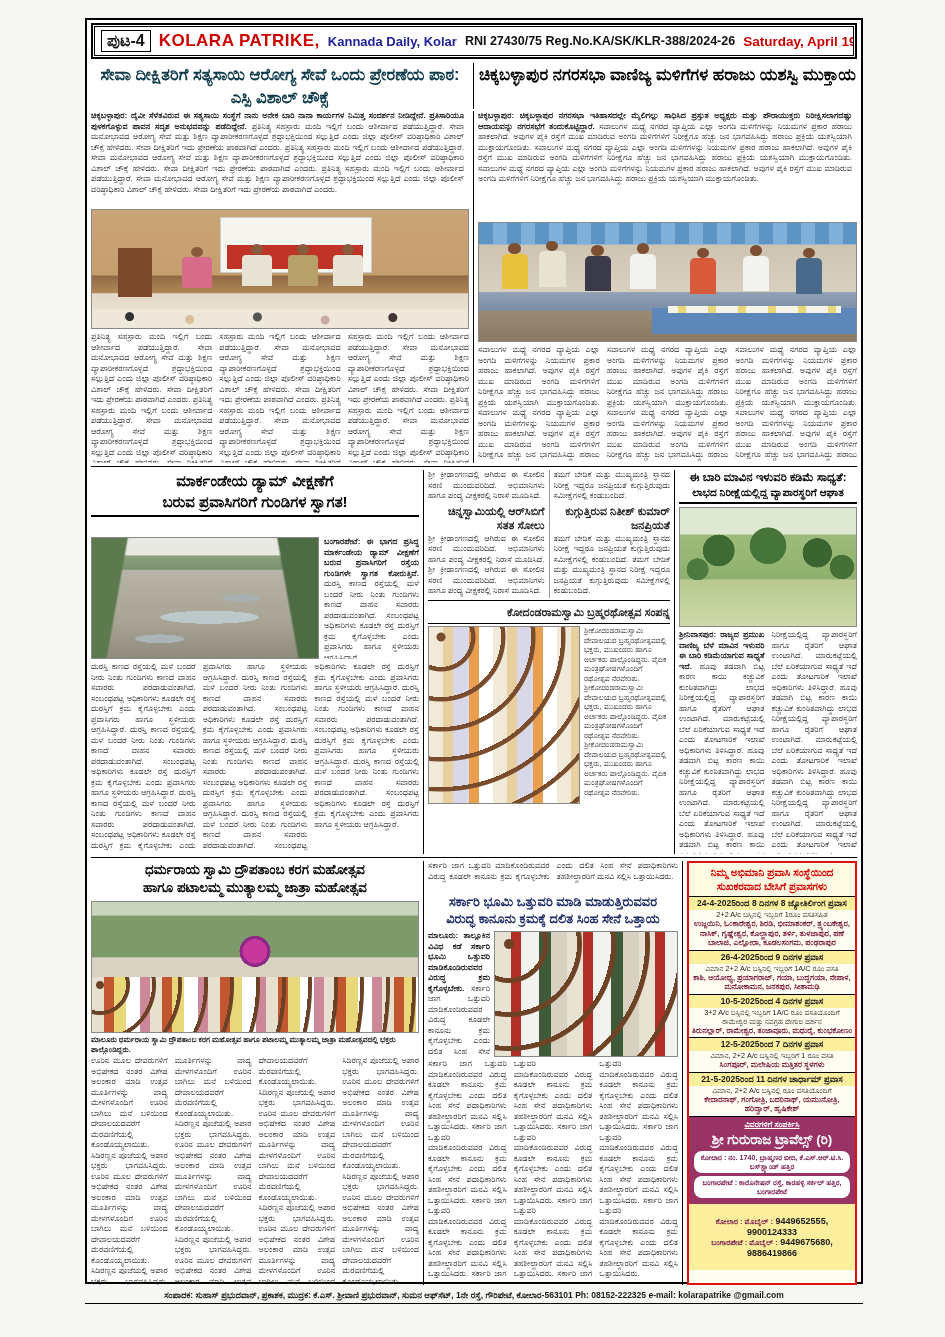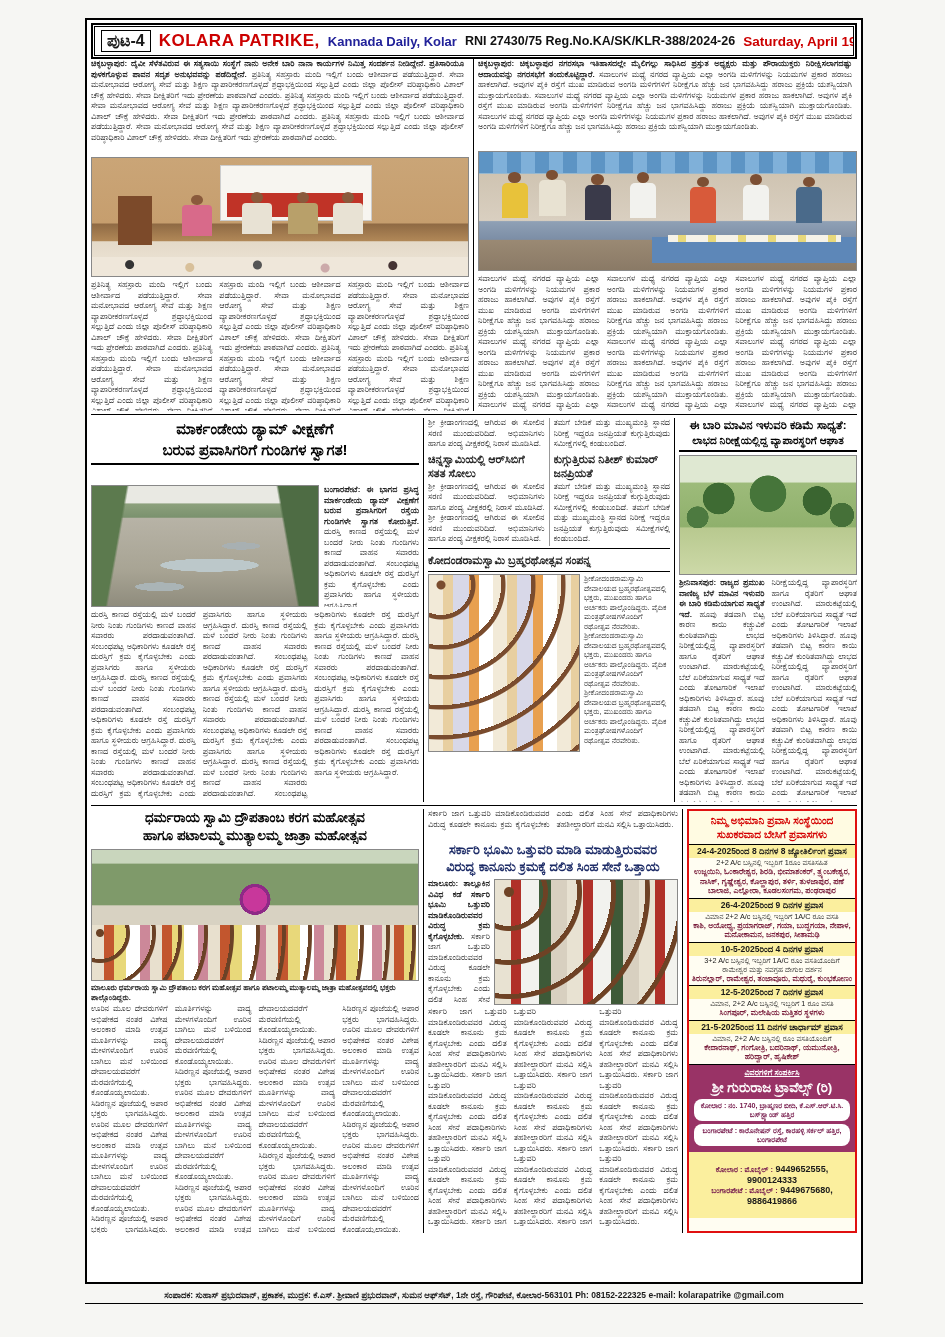--- a/index.html
+++ b/index.html
@@ -25,21 +25,21 @@
   .cols4{column-count:4;column-gap:7px;}
   .photo{position:relative;overflow:hidden;border:1px solid #888;box-sizing:border-box;}
   .caption{font-size:7.5px;line-height:9.5px;color:#222;}
   
   .top-heads{display:flex;margin:4px 0 2px 0;}
   .top-heads h1{flex:1;font-size:16.5px;line-height:23px;}
   h1.teal{color:#0d3a4a;}
   .top-band{height:352px;}
   .half{display:flex;overflow:hidden;flex-direction:column;}
   .half-left{flex:0 0 378px;}
-  .half-right{flex:1;}
+  .half-right{flex:1;gap:19px;}
   .leadcol{flex:0 0 98px;margin-right:5px;}
   .maincol{flex:1;display:flex;flex-direction:column;overflow:hidden;}
   .ph-top{height:120px;margin-bottom:3px;}
   .topbody{flex:1;}
   
   .photo-stage{background:
     linear-gradient(180deg,#caa577 0%,#c69e6e 55%,#8f6a44 56%,#b08757 70%,#e4d9c8 71%,#efe7da 100%);}
   .photo-stage .screen{position:absolute;left:34%;top:6%;width:40%;height:46%;background:#f7f5f0;border:1px solid #ccc;}
   .photo-stage .banner{position:absolute;left:36%;top:30%;width:36%;height:20%;background:#c03327;}
   .photo-stage .podium{position:absolute;left:7%;top:32%;width:9%;height:42%;background:#7c4a2a;}
@@ -90,21 +90,21 @@
     repeating-linear-gradient(90deg,#e8e2d2 0 16px,#b03028 16px 26px,#f2f2ee 26px 44px,#3e5a38 44px 56px,#d8d0c0 56px 72px),
     linear-gradient(180deg,#9a8a6e 0 30%,#c2b598 31% 100%);}
   
   .mid-band{height:384px;margin-top:2px;}
   .mcolA{flex:0 0 328px;display:flex;flex-direction:column;overflow:hidden;}
   .mcolA h2{font-size:15px;line-height:21px;border-bottom:2px solid #000;padding-bottom:3px;margin-bottom:20px;}
   .mid-ph-row{display:flex;margin-bottom:3px;}
   .mid-ph-row .photo{flex:0 0 228px;height:122px;margin-right:5px;}
   .mid-side{flex:1;}
   .mcolB{flex:0 0 242px;display:flex;flex-direction:column;overflow:hidden;}
-  .subhead{font-size:11px;line-height:14px;text-align:left;font-weight:bold;margin:2px 0;}
+  .subhead{font-size:11px;line-height:14px;text-align:right;font-weight:bold;margin:2px 0;}
   .subrule{border-top:1px solid #000;margin:2px 0;}
   .kod-row{display:flex;flex:1;}
   .kod-row .photo{flex:0 0 152px;height:178px;margin-right:4px;}
   .kod-cap{flex:1;}
   .mcolC{flex:1;display:flex;flex-direction:column;overflow:hidden;}
   .mcolC h3{font-size:11.5px;line-height:15px;border-bottom:2px solid #000;padding-bottom:2px;margin-bottom:3px;}
   .mcolC .photo{height:120px;margin-bottom:3px;}
   
   .bot-band{height:424px;margin-top:2px;}
   .bcolA{flex:0 0 328px;display:flex;flex-direction:column;overflow:hidden;}
@@ -140,20 +140,25 @@
   <div class="masthead">
     <div class="masthead-in">
       <span class="pageno">ಪುಟ-4</span>
       <span class="brand">KOLARA PATRIKE,</span>
       <span class="mast-sub">Kannada Daily, Kolar</span>
       <span class="mast-reg">RNI 27430/75 Reg.No.KA/SK/KLR-388/2024-26</span>
       <span class="mast-date">Saturday, April 19, 2025</span>
     </div>
   </div>
 
+  <div class="top-heads">
+    <h1 class="teal" style="flex:0 0 378px;">ಸೇವಾ ದೀಕ್ಷಿತರಿಗೆ ಸತ್ಯಸಾಯಿ ಆರೋಗ್ಯ ಸೇವೆ ಒಂದು ಪ್ರೇರಣೆಯ ಪಾಠ: ಎಸ್ಪಿ ವಿಶಾಲ್ ಚೌಕ್ಸೆ</h1>
+    <div class="vrule"></div>
+    <h1>ಚಿಕ್ಕಬಳ್ಳಾಪುರ ನಗರಸಭಾ ವಾಣಿಜ್ಯ ಮಳಿಗೆಗಳ ಹರಾಜು ಯಶಸ್ವಿ ಮುಕ್ತಾಯ</h1>
+  </div>
 
   <div class="band top-band">
     <section class="half half-left">
       <div class="leadcol bodytext" style="height:348px;">
         <span class="lead">ಚಿಕ್ಕಬಳ್ಳಾಪುರ: ದೈವೀ ಸೆಳೆತವಿರುವ ಈ ಸತ್ಯಸಾಯಿ ಸಂಸ್ಥೆಗೆ ನಾನು ಅನೇಕ ಬಾರಿ ನಾನಾ ಕಾರ್ಯಗಳ ನಿಮಿತ್ತ ಸಂದರ್ಶನ ನೀಡಿದ್ದೇನೆ. ಪ್ರತಿಸಾರಿಯೂ ಪುಳಕಗೊಳ್ಳುವ ಪಾವನ ಸದೃಶ ಅನುಭವವನ್ನು ಪಡೆದಿದ್ದೇನೆ. </span>
         <span>ಪ್ರತಿನಿತ್ಯ ಸಹಸ್ರಾರು ಮಂದಿ ಇಲ್ಲಿಗೆ ಬಂದು ಆಶೀರ್ವಾದ ಪಡೆಯುತ್ತಿದ್ದಾರೆ. ಸೇವಾ ಮನೋಭಾವದ ಆರೋಗ್ಯ ಸೇವೆ ಮತ್ತು ಶಿಕ್ಷಣ ವ್ಯಾಪಾರೀಕರಣಗೊಳ್ಳದೆ ಶ್ರದ್ಧಾಭಕ್ತಿಯಿಂದ ಸಲ್ಲುತ್ತಿದೆ ಎಂದು ಜಿಲ್ಲಾ ಪೊಲೀಸ್ ವರಿಷ್ಠಾಧಿಕಾರಿ ವಿಶಾಲ್ ಚೌಕ್ಸೆ ಹೇಳಿದರು. ಸೇವಾ ದೀಕ್ಷಿತರಿಗೆ ಇದು ಪ್ರೇರಣೆಯ ಪಾಠವಾಗಿದೆ ಎಂದರು. ಪ್ರತಿನಿತ್ಯ ಸಹಸ್ರಾರು ಮಂದಿ ಇಲ್ಲಿಗೆ ಬಂದು ಆಶೀರ್ವಾದ ಪಡೆಯುತ್ತಿದ್ದಾರೆ. ಸೇವಾ ಮನೋಭಾವದ ಆರೋಗ್ಯ ಸೇವೆ ಮತ್ತು ಶಿಕ್ಷಣ ವ್ಯಾಪಾರೀಕರಣಗೊಳ್ಳದೆ ಶ್ರದ್ಧಾಭಕ್ತಿಯಿಂದ ಸಲ್ಲುತ್ತಿದೆ ಎಂದು ಜಿಲ್ಲಾ ಪೊಲೀಸ್ ವರಿಷ್ಠಾಧಿಕಾರಿ ವಿಶಾಲ್ ಚೌಕ್ಸೆ ಹೇಳಿದರು. ಸೇವಾ ದೀಕ್ಷಿತರಿಗೆ ಇದು ಪ್ರೇರಣೆಯ ಪಾಠವಾಗಿದೆ ಎಂದರು. ಪ್ರತಿನಿತ್ಯ ಸಹಸ್ರಾರು ಮಂದಿ ಇಲ್ಲಿಗೆ ಬಂದು ಆಶೀರ್ವಾದ ಪಡೆಯುತ್ತಿದ್ದಾರೆ. ಸೇವಾ ಮನೋಭಾವದ ಆರೋಗ್ಯ ಸೇವೆ ಮತ್ತು ಶಿಕ್ಷಣ ವ್ಯಾಪಾರೀಕರಣಗೊಳ್ಳದೆ ಶ್ರದ್ಧಾಭಕ್ತಿಯಿಂದ ಸಲ್ಲುತ್ತಿದೆ ಎಂದು ಜಿಲ್ಲಾ ಪೊಲೀಸ್ ವರಿಷ್ಠಾಧಿಕಾರಿ ವಿಶಾಲ್ ಚೌಕ್ಸೆ ಹೇಳಿದರು. ಸೇವಾ ದೀಕ್ಷಿತರಿಗೆ ಇದು ಪ್ರೇರಣೆಯ ಪಾಠವಾಗಿದೆ ಎಂದರು. </span>
       </div>
       <div class="maincol">
         <div class="photo photo-stage ph-top">
           <div class="screen"></div>

